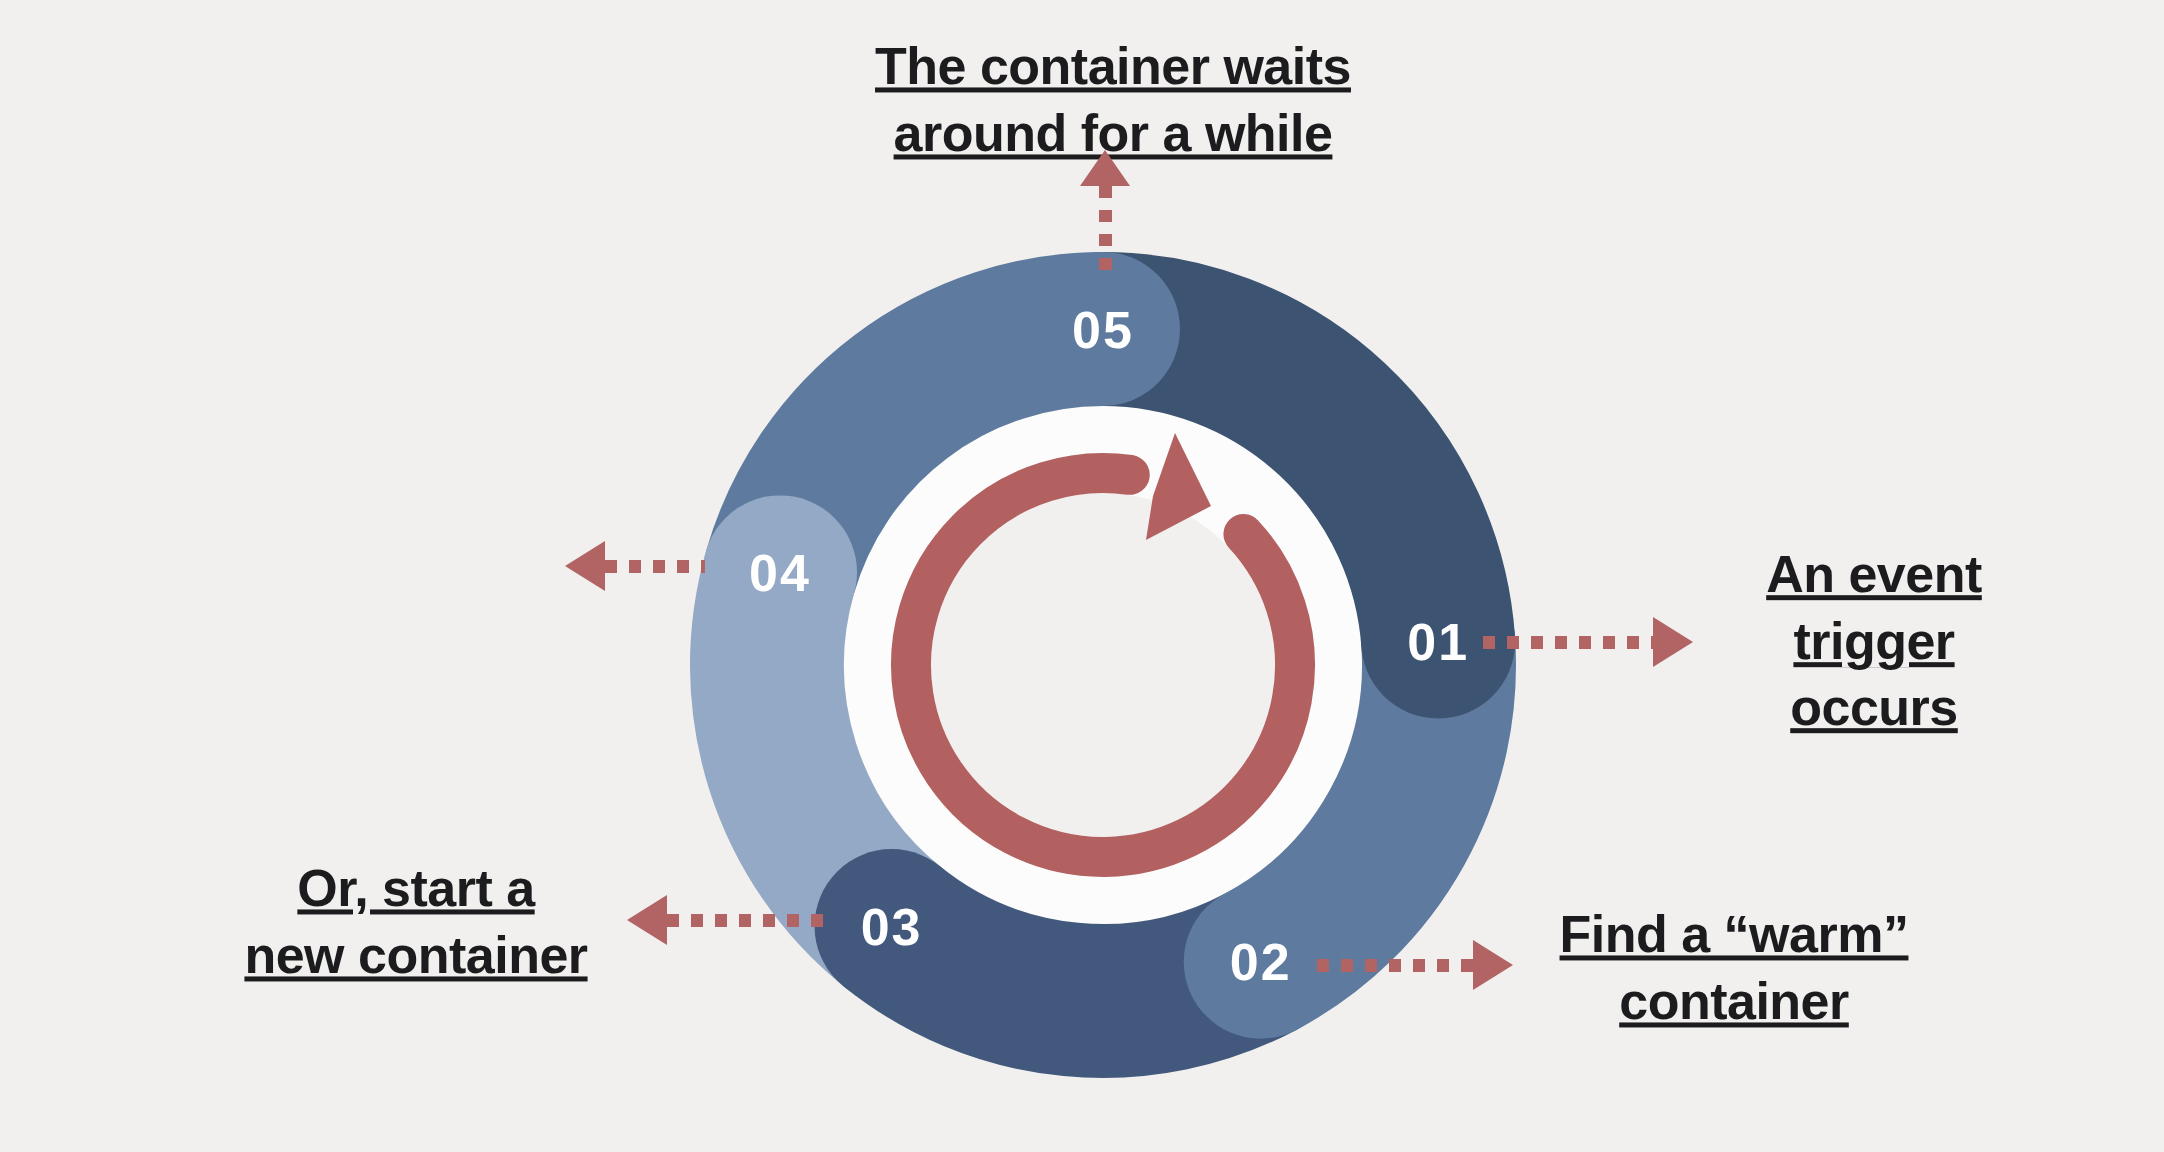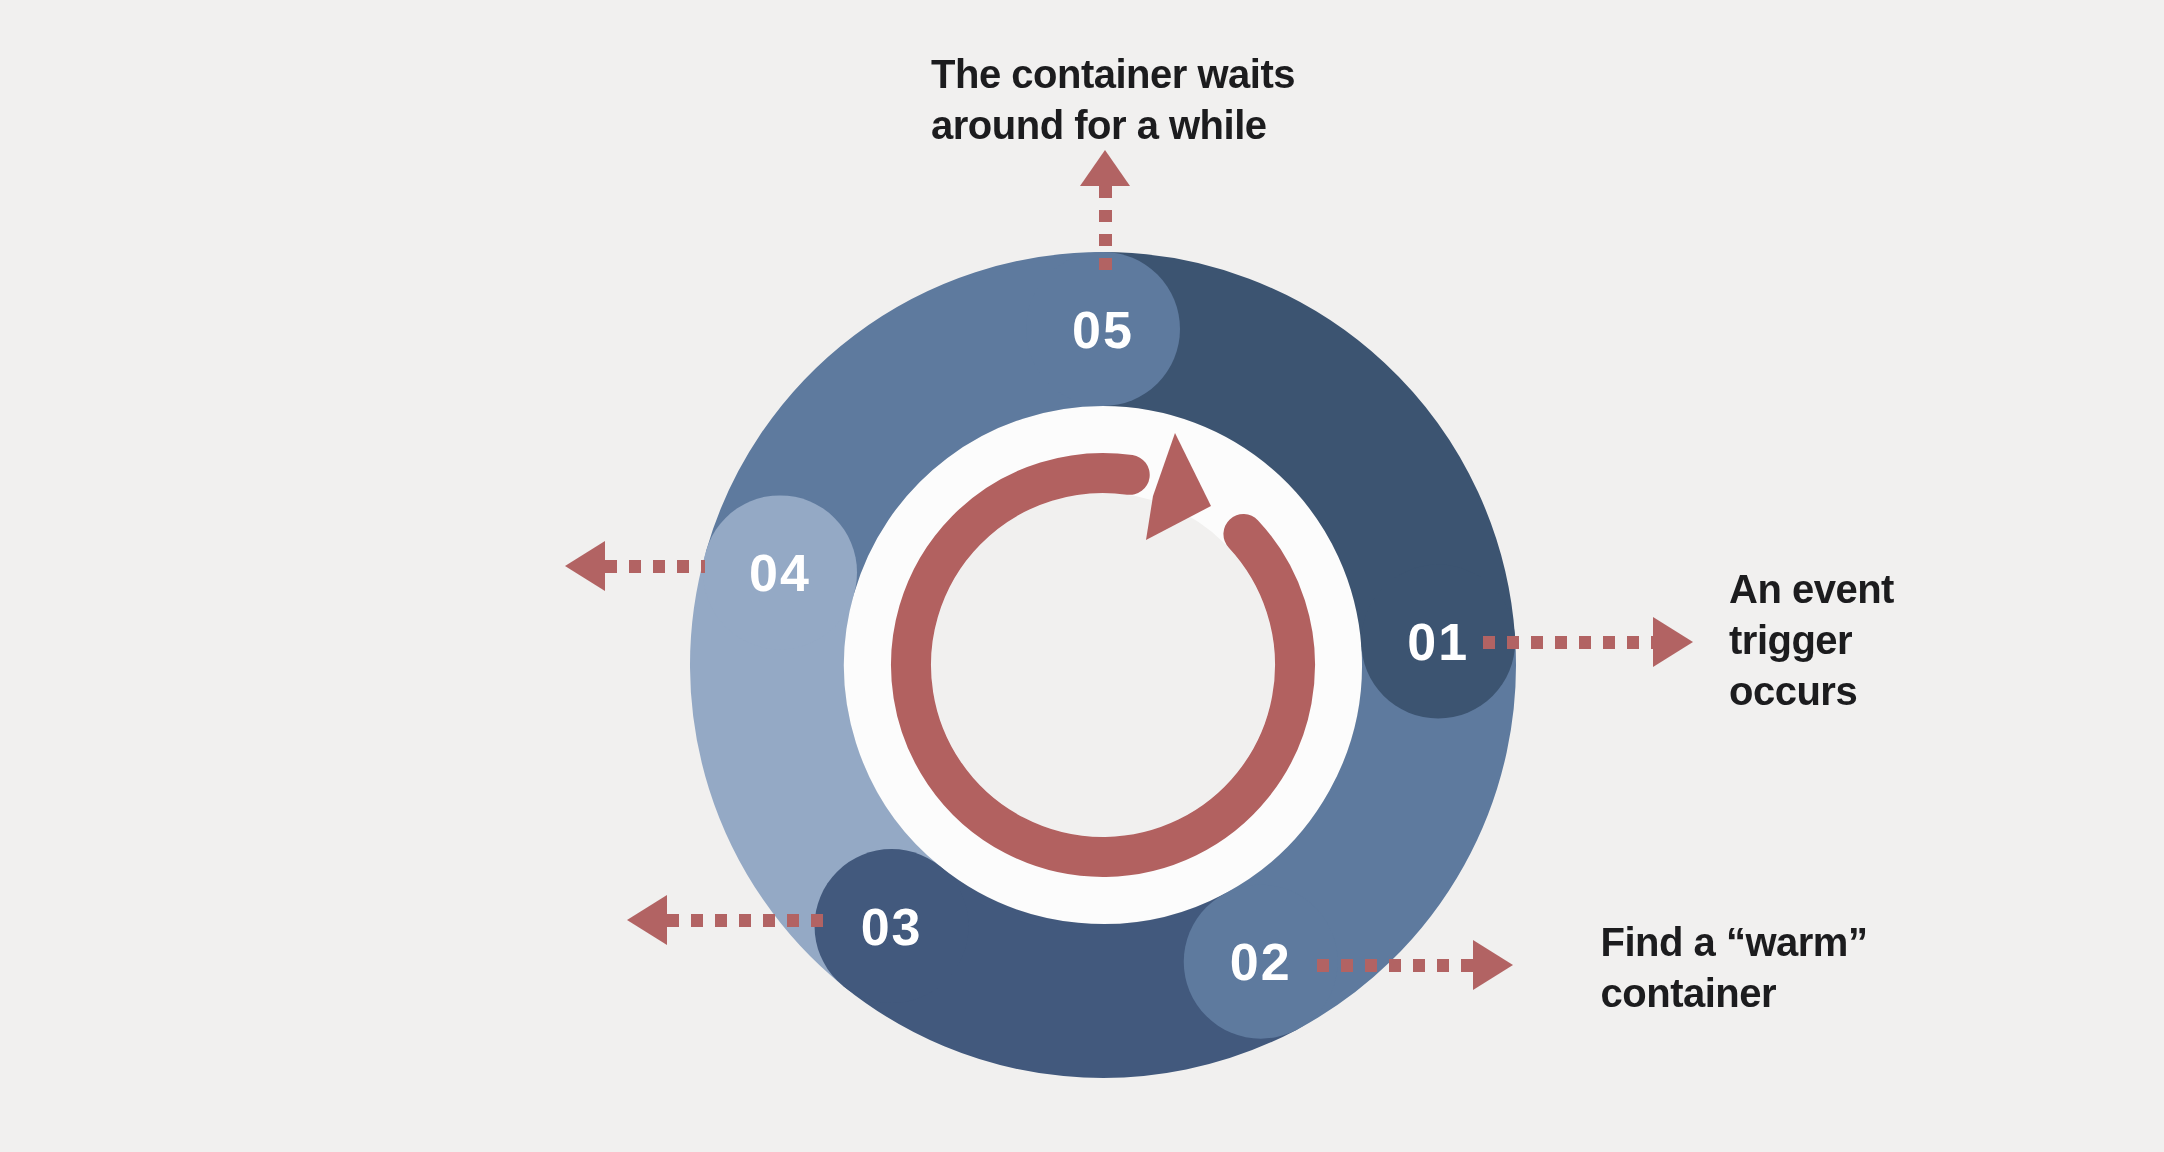--- a/index.html
+++ b/index.html
@@ -7,26 +7,28 @@
   .stage{
     position:relative;
     width:2164px;height:1152px;
     overflow:hidden;
     background:var(--page-bg,#f1f0ef);
   }
   .ring-svg{position:absolute;left:0;top:0;width:2164px;height:1152px;}
   .step-label{
     position:absolute;
     transform:translate(-50%,-50%);
-    font-size:40px;
+    font-size:52px;
     font-weight:700;
     line-height:1.28;
     letter-spacing:-0.5px;
     color:var(--label-color,#1c1c1e);
+    text-align:center;
     white-space:pre-line;
+    text-decoration:underline;
   }
   .arrow{position:absolute;display:flex;}
   .arrow.h{align-items:center;height:50px;}
   .arrow.v{flex-direction:column;align-items:center;width:50px;}
   .dots{flex:1 1 auto;}
   .dots.h-dots{
     height:13px;
     background:repeating-linear-gradient(90deg,var(--arrow-color,#b26363) 0 12px,transparent 12px 24px);
   }
   .dots.v-dots{
@@ -74,20 +76,22 @@
       <circle cx="1103" cy="329" r="77" fill="#5e7a9e"></circle>
       <text x="1103" y="329" dy="0.36em" text-anchor="middle" fill="#ffffff" font-size="52" font-weight="700" letter-spacing="2" font-family="&quot;Liberation Sans&quot;,&quot;DejaVu Sans&quot;,sans-serif">05</text>
       <path d="M 1243.4199107108807 534.0563148680003 A 192 192 0 1 1 1129.7212353843327 474.8685308016185" fill="none" stroke="#b26160" stroke-width="40" stroke-linecap="round"></path>
       <polygon points="1175,433 1211,506 1146,540 1153,496" fill="#b26160"></polygon>
     </svg>
 
   <div class="step-label" style="left:1874px;top:641px;">An event trigger
 occurs</div>
   <div class="step-label" style="left:1734px;top:968px;">Find a “warm”
 container</div>
+  <div class="step-label" style="left:416px;top:922px;">Or, start a
+new container</div>
   <div class="step-label" style="left:1113px;top:100px;">The container waits
 around for a while</div>
 
   <div class="arrow h" style="left:1483px;top:617px;width:210px;">
     <div class="dots h-dots"></div>
     <div class="tri tri-right"></div>
   </div>
 
   <div class="arrow h" style="left:1317px;top:940px;width:196px;">
     <div class="dots h-dots"></div>

